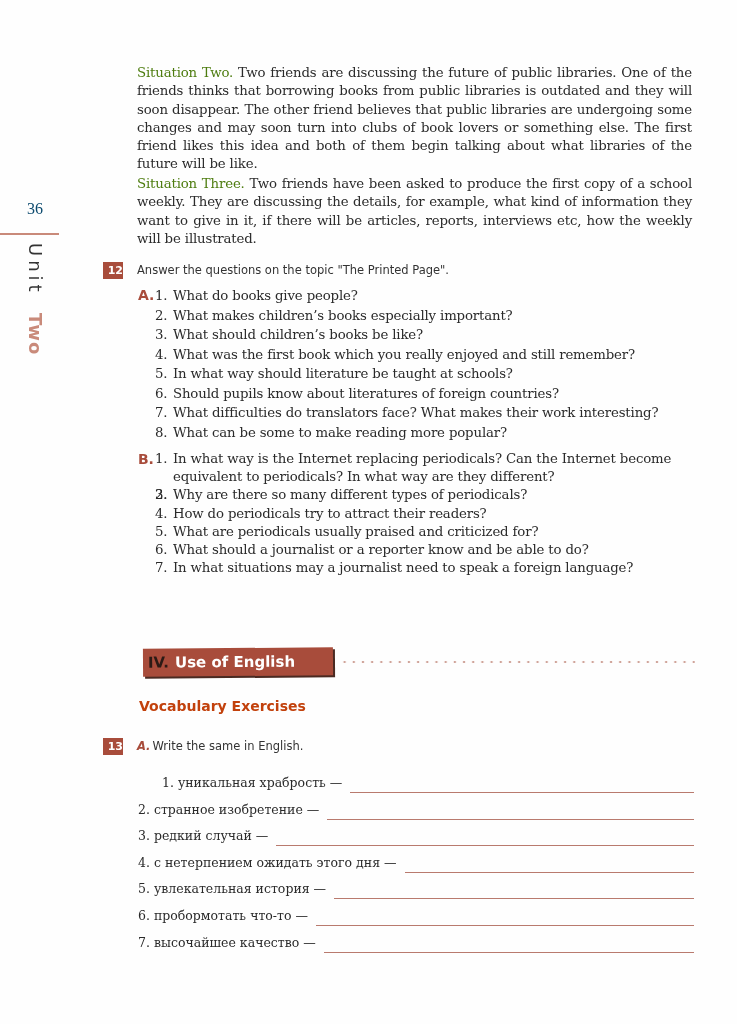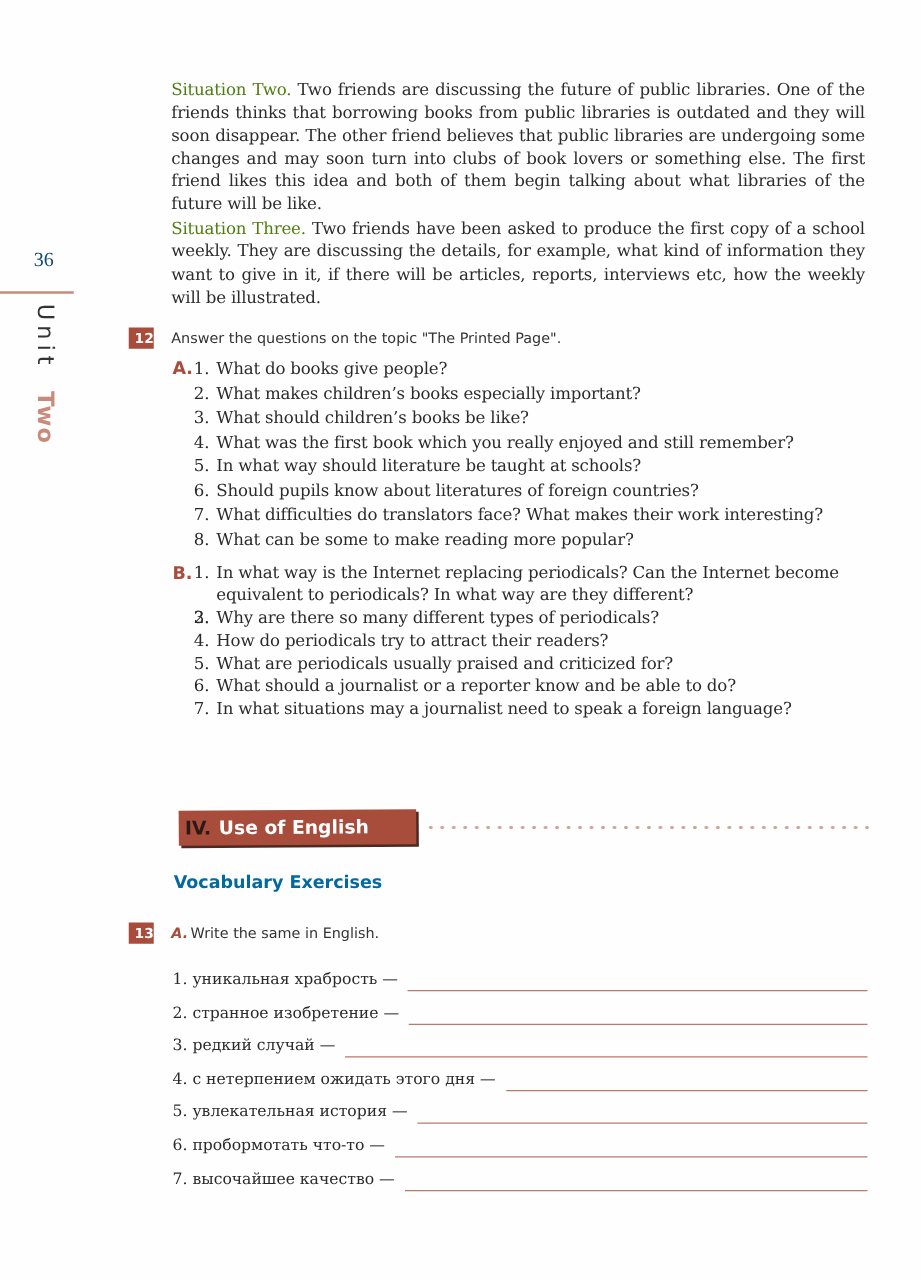--- a/index.html
+++ b/index.html
@@ -42,21 +42,21 @@
       box-shadow: 2px 2px 0 #4a2a22; transform: rotate(-0.4deg);
       font-family: "DejaVu Sans", sans-serif; font-weight: bold; font-size: 15px; color: #fff; line-height: 28px; padding-left: 5px;
       box-sizing: border-box; white-space: nowrap;
     }
     .section-band .roman { color: #2b1a15; margin-right: 6px; }
     .dots {
       position: absolute; left: 340px; top: 660px; width: 355px; height: 4px;
       background-image: radial-gradient(circle, #d0a49a 1.3px, transparent 1.5px);
       background-size: 9.2px 4px; background-repeat: repeat-x;
     }
-    .subheading { position: absolute; left: 139px; top: 698px; font-family: "DejaVu Sans", sans-serif; font-weight: bold; font-size: 14px; color: #0369a1; }
+    .subheading { position: absolute; left: 139px; top: 698px; font-family: "DejaVu Sans", sans-serif; font-weight: bold; font-size: 14px; color: #c2410c; }
 
     .ex13-letter { color: #a84c3b; font-style: italic; font-weight: bold; margin-right: 2px; }
 
     .vocab { position: absolute; left: 138px; width: 556px; font-size: 12.5px; color: #2a2a2a; }
     .vocab-row { position: absolute; left: 0; right: 0; height: 20px; display: flex; align-items: flex-end; }
     .vocab-text { white-space: nowrap; padding-right: 8px; }
     .answer-line { flex: 1; border: none; border-bottom: 1px solid #b97a6e; height: 16px; background: transparent; margin-bottom: -3px; outline: none; }
   </style>
 </head>
 <body>
@@ -104,21 +104,21 @@
 <div class="section-band">
   <span class="roman">IV.</span><span>Use of English</span>
 </div>
 <div class="dots"></div>
 <div class="subheading">Vocabulary Exercises</div>
 
 <div class="ex-badge" style="top:738px;">13</div>
 <div class="ex-instr" style="top:739px;"><span class="ex13-letter">A.</span><span>Write the same in English.</span></div>
 
 <div class="vocab" id="vocab" style="top:770px;">
-    <div class="vocab-row" style="top: 0px;">
+    <div class="vocab-row" style="top: 0px; margin-left: 24px;">
       <span class="vocab-text"><span>1.</span><span> </span><span>уникальная храбрость —</span></span>
       <input type="text" class="answer-line" value="" style="">
     </div>
     <div class="vocab-row" style="top: 26.6px;">
       <span class="vocab-text"><span>2.</span><span> </span><span>странное изобретение —</span></span>
       <input type="text" class="answer-line" value="" style="">
     </div>
     <div class="vocab-row" style="top: 53.2px;">
       <span class="vocab-text"><span>3.</span><span> </span><span>редкий случай —</span></span>
       <input type="text" class="answer-line" value="" style="">

